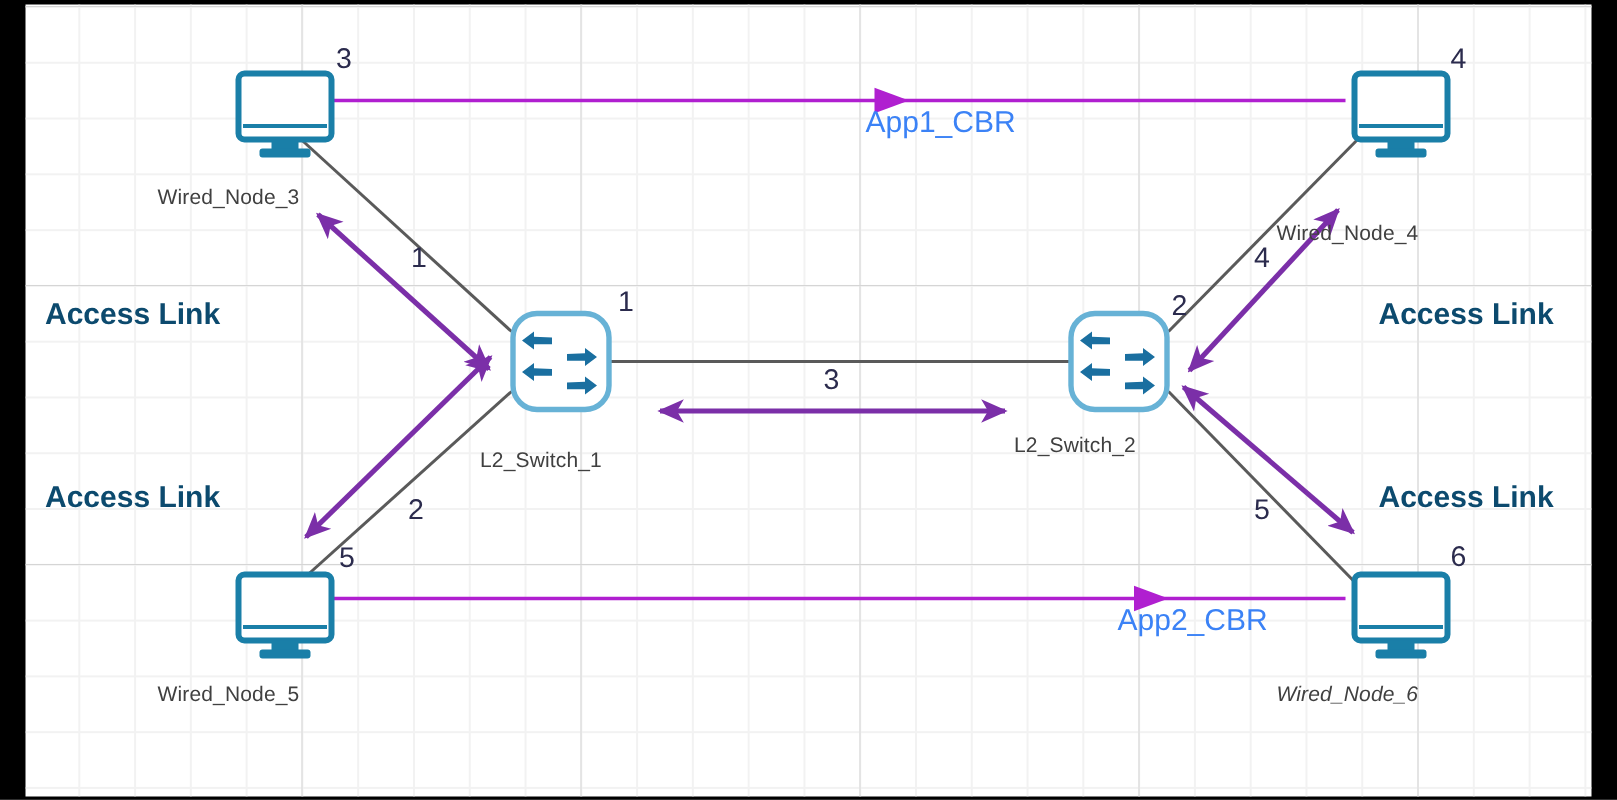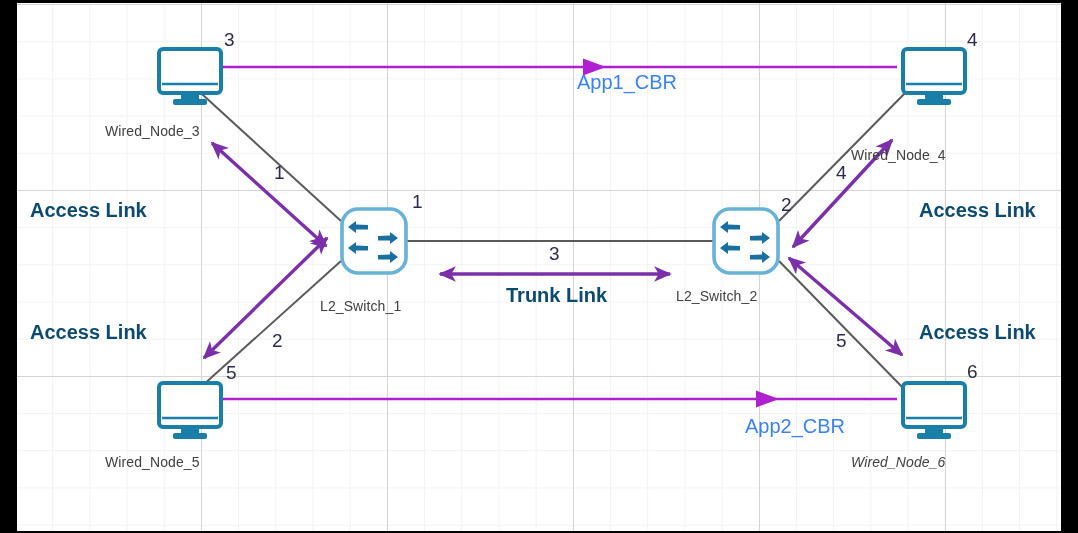--- a/index.html
+++ b/index.html
@@ -201,22 +201,21 @@
     <div class="lbl port-num" style="left:395px; top:188px;">1</div>
     <div class="lbl port-num" style="left:764px; top:191px;">2</div>
     <div class="lbl port-num" style="left:819px; top:159px;">4</div>
     <div class="lbl port-num" style="left:532px; top:240px;">3</div>
     <div class="lbl port-num" style="left:255px; top:327px;">2</div>
     <div class="lbl port-num" style="left:209px; top:359px;">5</div>
     <div class="lbl port-num" style="left:819px; top:327px;">5</div>
     <div class="lbl port-num" style="left:950px; top:358px;">6</div>
 
     <div class="lbl app-label" style="left:560px; top:68px;">App1_CBR</div>
-    <div class="lbl app-label" style="left:728px; top:412px;">App2_CBR</div>
+    <div class="lbl app-label" style="left:728px; top:400px;">App2_CBR</div>
 
     <div class="lbl link-type" style="left:13px;  top:196px;">Access Link</div>
     <div class="lbl link-type" style="left:13px;  top:318px;">Access Link</div>
     <div class="lbl link-type" style="left:902px; top:196px;">Access Link</div>
     <div class="lbl link-type" style="left:902px; top:318px;">Access Link</div>
-    <div class="lbl link-type" style="left:489px; top:281px;">Trunk Link</div>
 
   </div>
 </div>
 
 </body></html>

